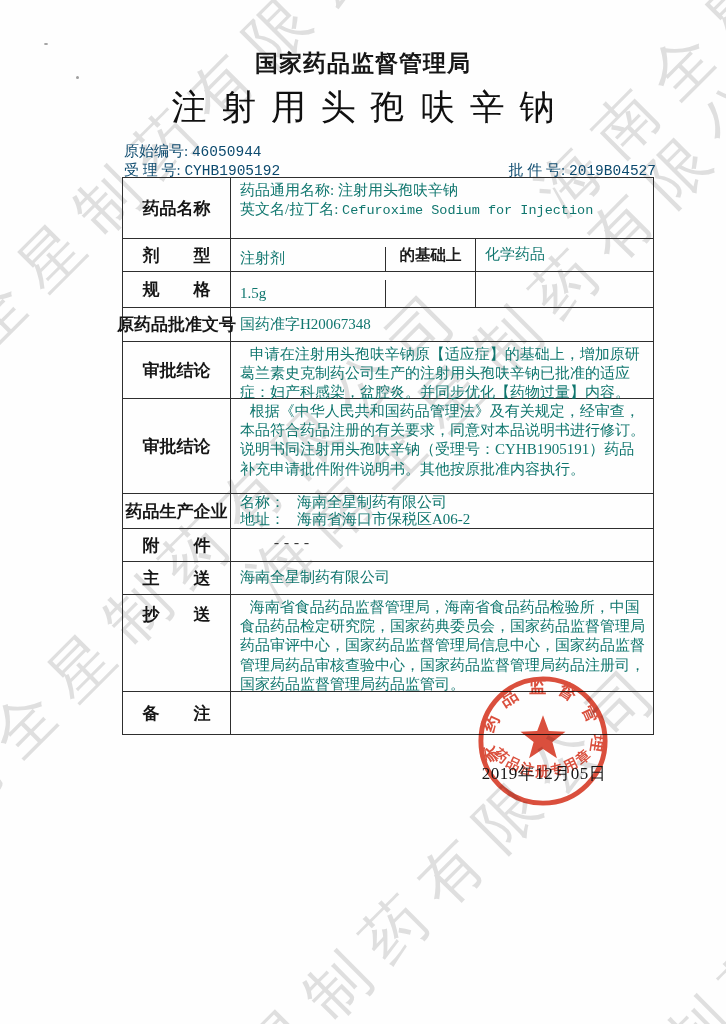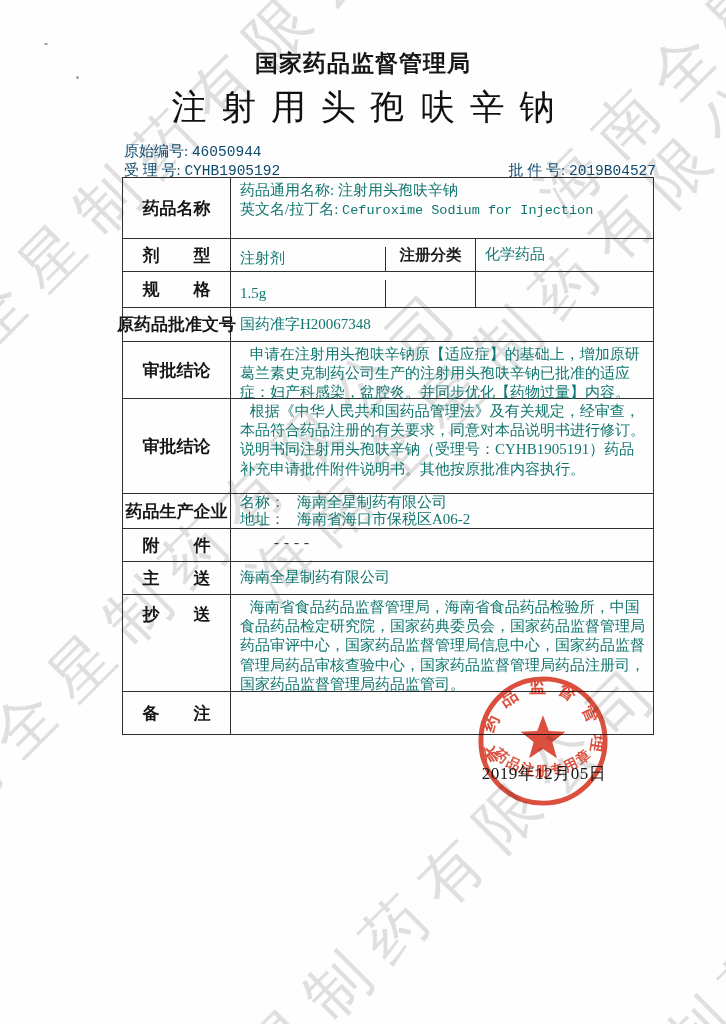--- a/index.html
+++ b/index.html
@@ -146,21 +146,21 @@
         <div>
           <span>英文名/拉丁名:</span>
           <span class="eng">Cefuroxime Sodium for Injection</span>
         </div>
       </div>
     </div>
 
     <div class="tr" style="height:33px;">
       <div class="td td-label">剂　　型</div>
       <div class="td td-value td-mid v-center">注射剂</div>
-      <div class="td td-sub-label">注册分类</div>
+      <div class="td td-sub-label">的基础上</div>
       <div class="td td-value v-center">化学药品</div>
     </div>
 
     <div class="tr" style="height:36px;">
       <div class="td td-label">规　　格</div>
       <div class="td td-value td-mid v-center">1.5g</div>
       <div class="td td-sub-label"></div>
       <div class="td td-value"></div>
     </div>
 

